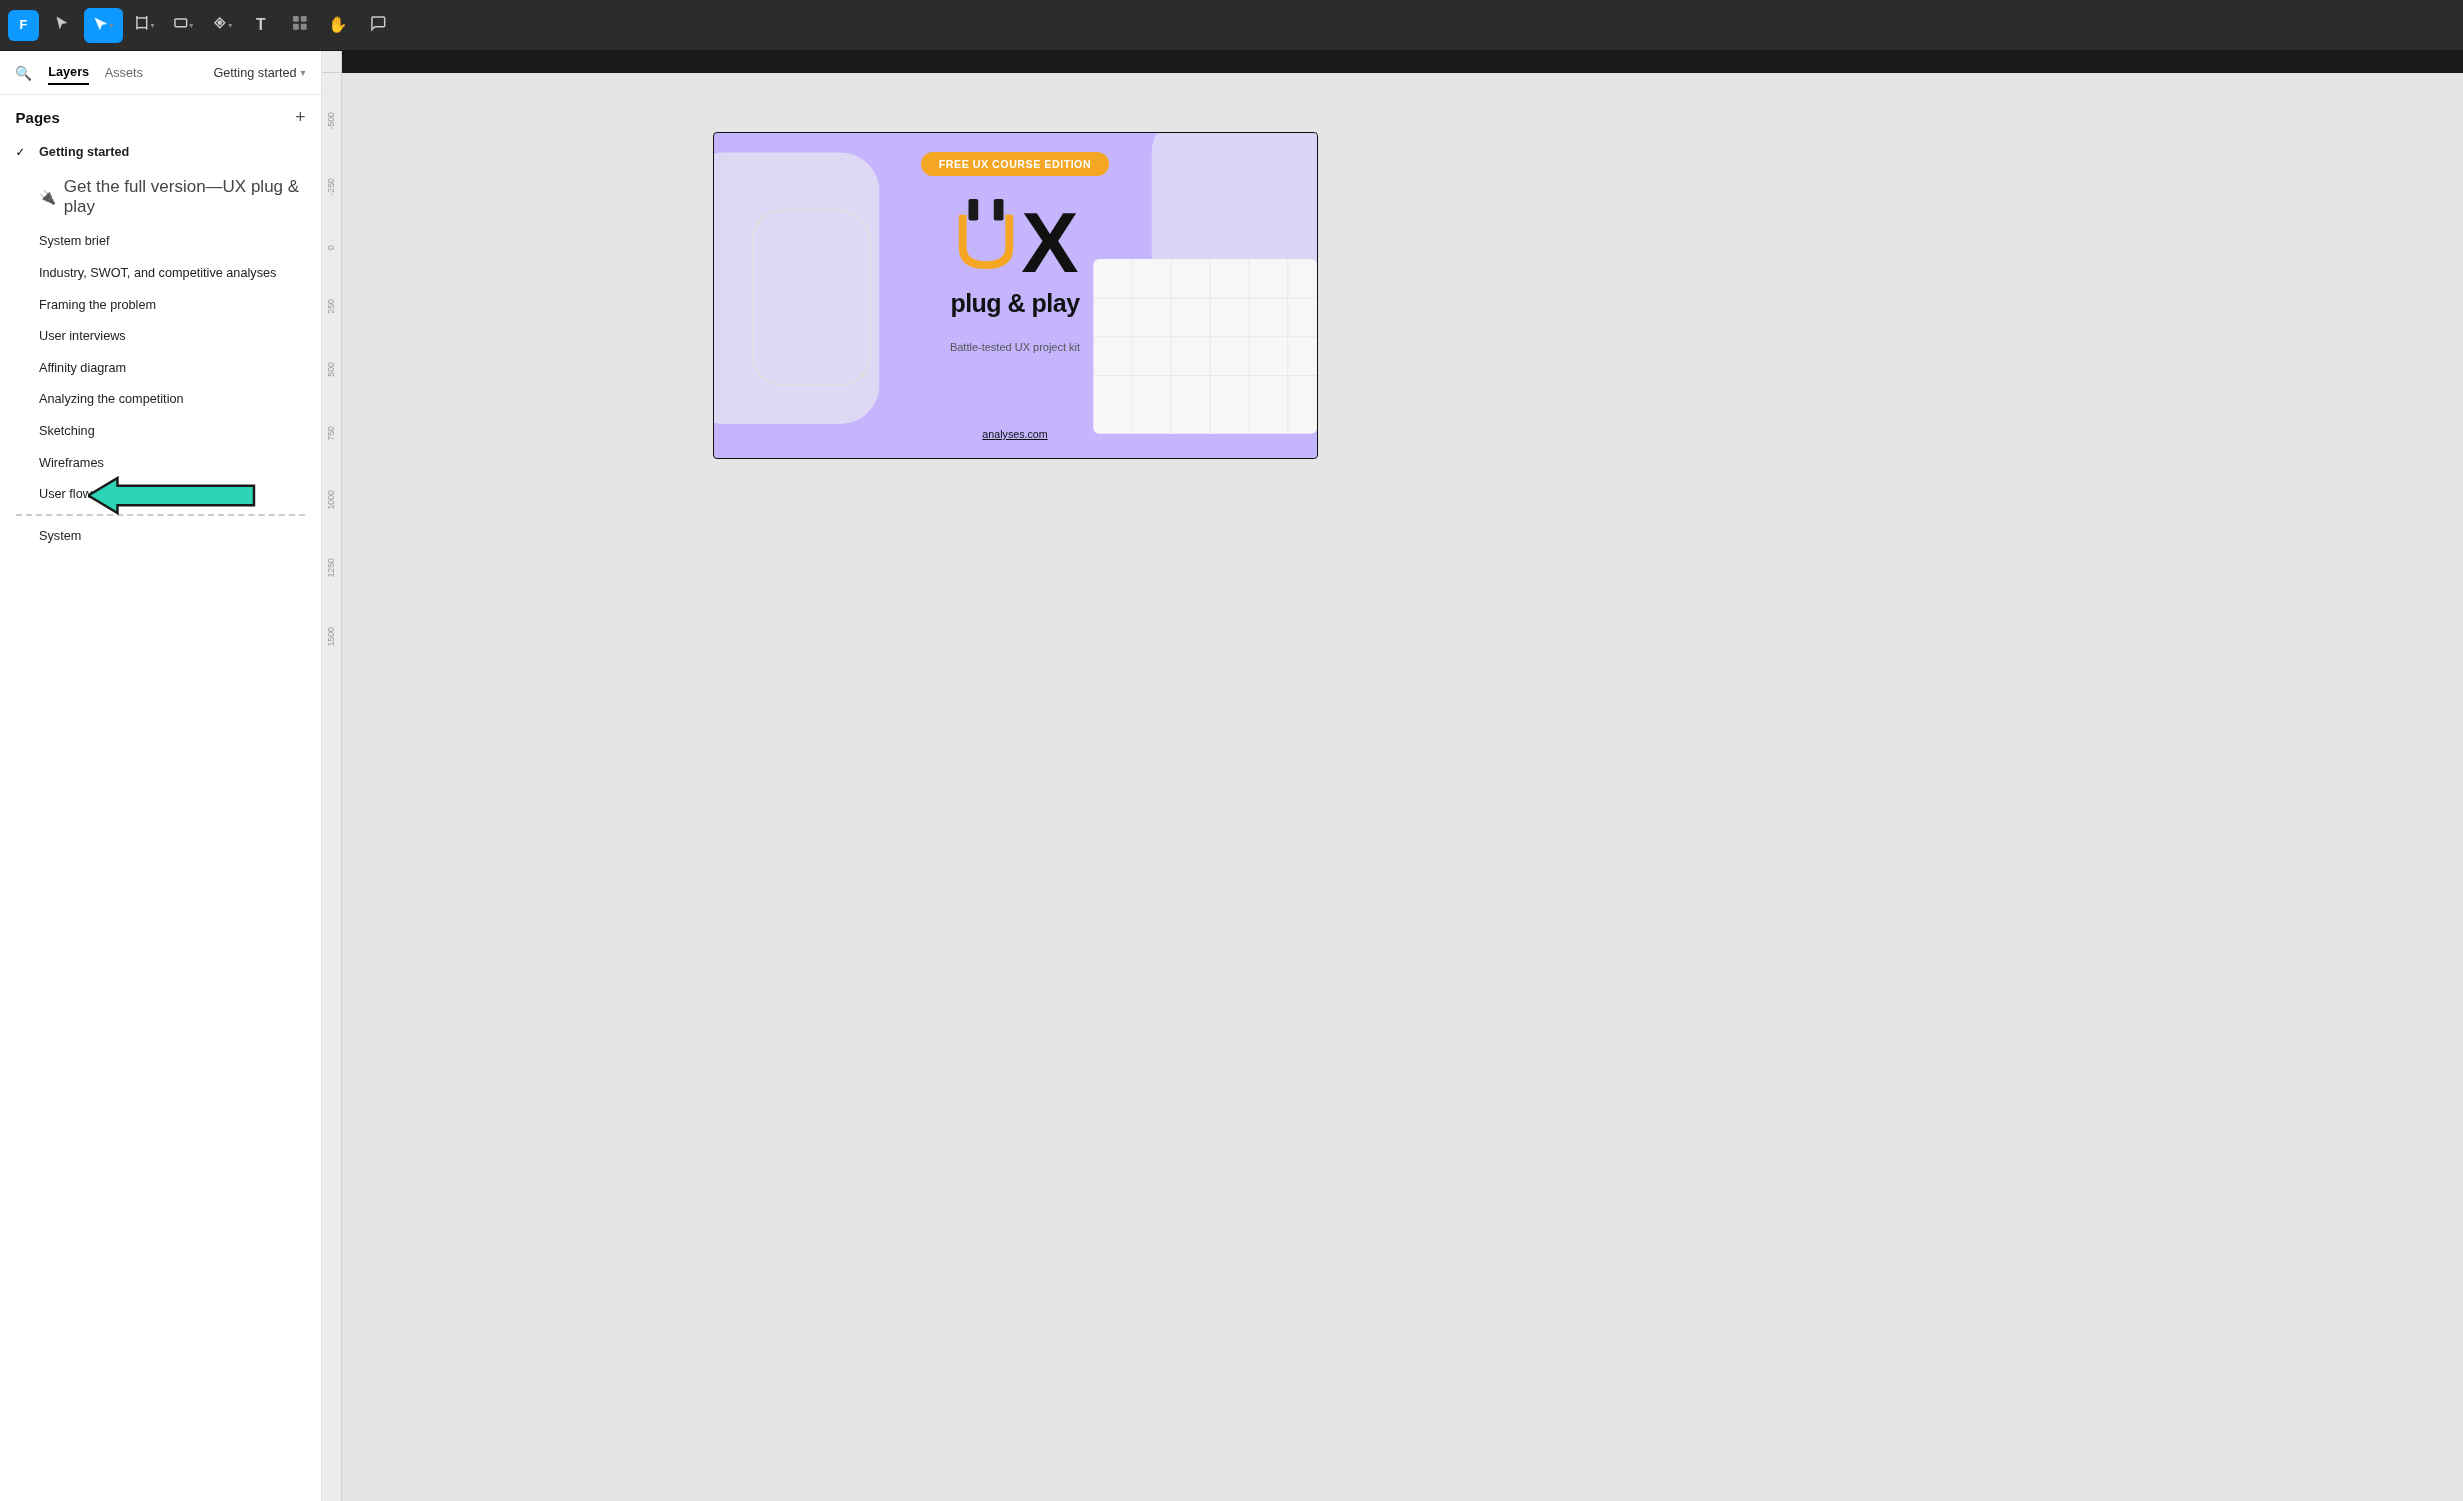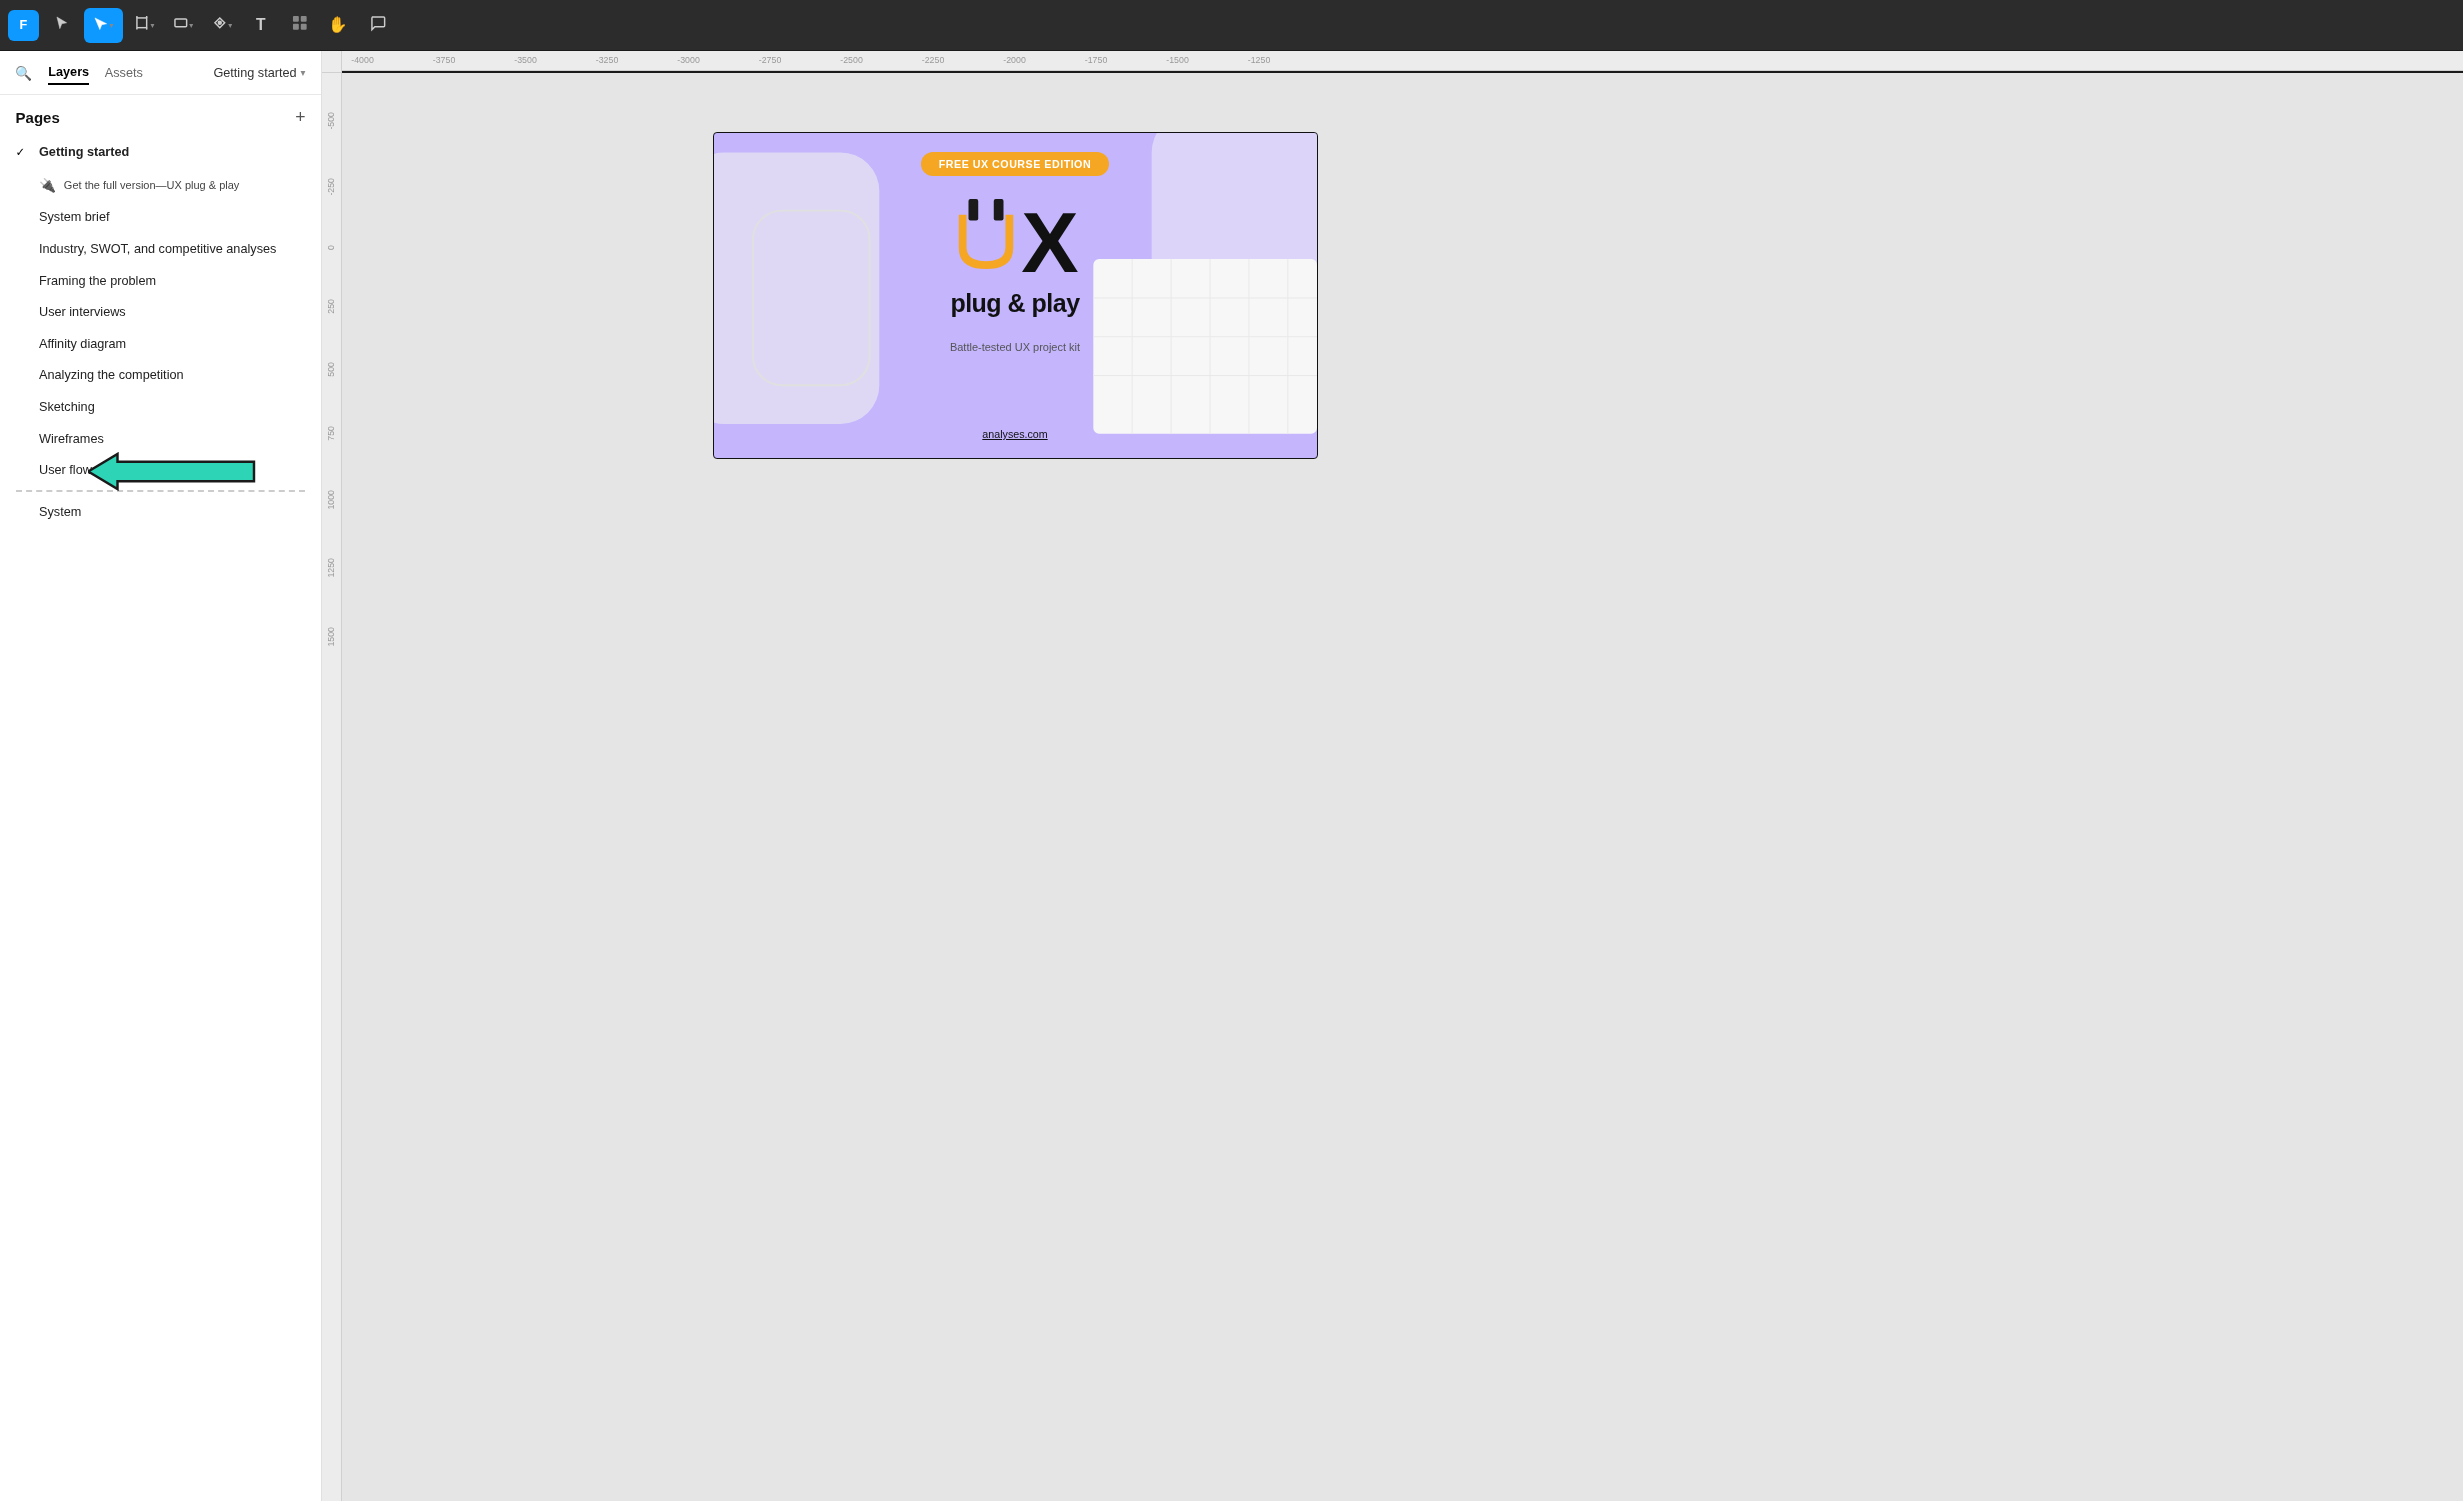--- a/index.html
+++ b/index.html
@@ -366,21 +366,21 @@
 
     <ul class="page-list">
 
       <li class="page-item">
         <span class="check">✓</span>
         <span style="font-weight:600;">Getting started</span>
       </li>
 
       <li class="page-item sub-item">
         <span class="icon">🔌</span>
-        <span style="font-size:11px; color:#444;">Get the full version—UX plug &amp; play</span>
+        <span style="font-size:17px; color:#444;">Get the full version—UX plug &amp; play</span>
       </li>
 
       <li class="page-item">
         <span class="check" style="width:15.6px;"></span>
         <span>System brief</span>
       </li>
 
       <li class="page-item">
         <span class="check" style="width:15.6px;"></span>
         <span>Industry, SWOT, and competitive analyses</span>
@@ -438,36 +438,20 @@
         <span>System</span>
       </li>
     </ul>
 
   </div>
 
   <div class="canvas-with-rulers">
 
     <div style="display:flex; flex-shrink:0;">
       <div style="width:19.5px; height:21.5px; background:#ececec; border-right:1px solid #d0d0d0; border-bottom:1px solid #d0d0d0; flex-shrink:0;"></div>
-      <div class="ruler-top" style="flex:1; display:flex; align-items:center; padding:0 0 0 0; gap:0; background:#ececec; border-bottom:1px solid #d0d0d0;">
-        <div style="display:flex; width:100%; padding: 0 9.8px; gap: 59px; overflow:hidden;">
-          <span class="ruler-tick" style="font-size:8.8px; color:#999;">-4000</span>
-          <span class="ruler-tick" style="font-size:8.8px; color:#999;">-3750</span>
-          <span class="ruler-tick" style="font-size:8.8px; color:#999;">-3500</span>
-          <span class="ruler-tick" style="font-size:8.8px; color:#999;">-3250</span>
-          <span class="ruler-tick" style="font-size:8.8px; color:#999;">-3000</span>
-          <span class="ruler-tick" style="font-size:8.8px; color:#999;">-2750</span>
-          <span class="ruler-tick" style="font-size:8.8px; color:#999;">-2500</span>
-          <span class="ruler-tick" style="font-size:8.8px; color:#999;">-2250</span>
-          <span class="ruler-tick" style="font-size:8.8px; color:#999;">-2000</span>
-          <span class="ruler-tick" style="font-size:8.8px; color:#999;">-1750</span>
-          <span class="ruler-tick" style="font-size:8.8px; color:#999;">-1500</span>
-          <span class="ruler-tick" style="font-size:8.8px; color:#999;">-1250</span>
-        </div>
-      </div>
     </div>
 
     <div class="canvas-horizontal-rulers">
 
       <div style="width:19.5px; background:#ececec; border-right:1px solid #d0d0d0; display:flex; flex-direction:column; align-items:center; padding-top:39px; gap:49px; overflow:hidden; flex-shrink:0;">
         <span style="font-size:8.8px; color:#999; writing-mode:vertical-lr; transform:rotate(180deg);">-500</span>
         <span style="font-size:8.8px; color:#999; writing-mode:vertical-lr; transform:rotate(180deg);">-250</span>
         <span style="font-size:8.8px; color:#999; writing-mode:vertical-lr; transform:rotate(180deg);">0</span>
         <span style="font-size:8.8px; color:#999; writing-mode:vertical-lr; transform:rotate(180deg);">250</span>
         <span style="font-size:8.8px; color:#999; writing-mode:vertical-lr; transform:rotate(180deg);">500</span>

